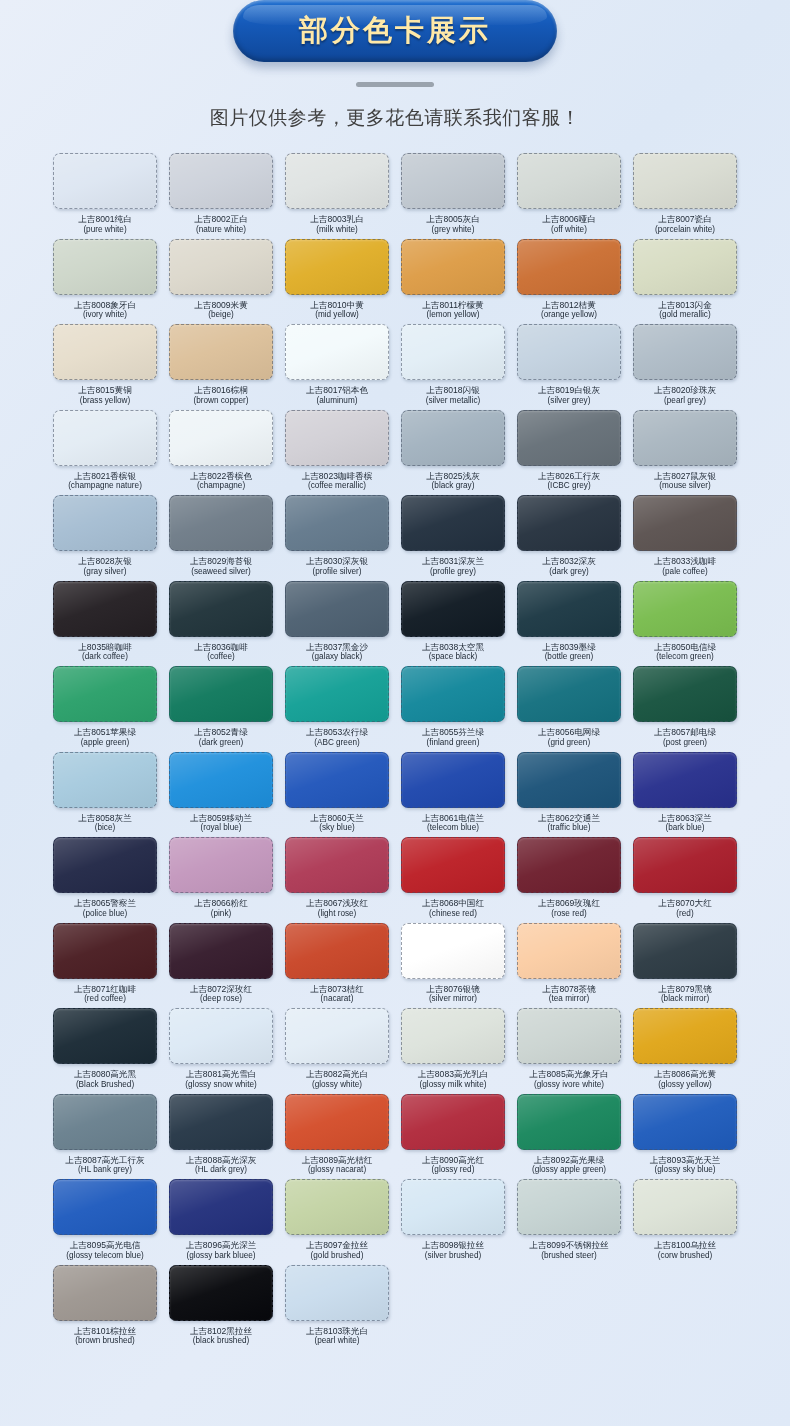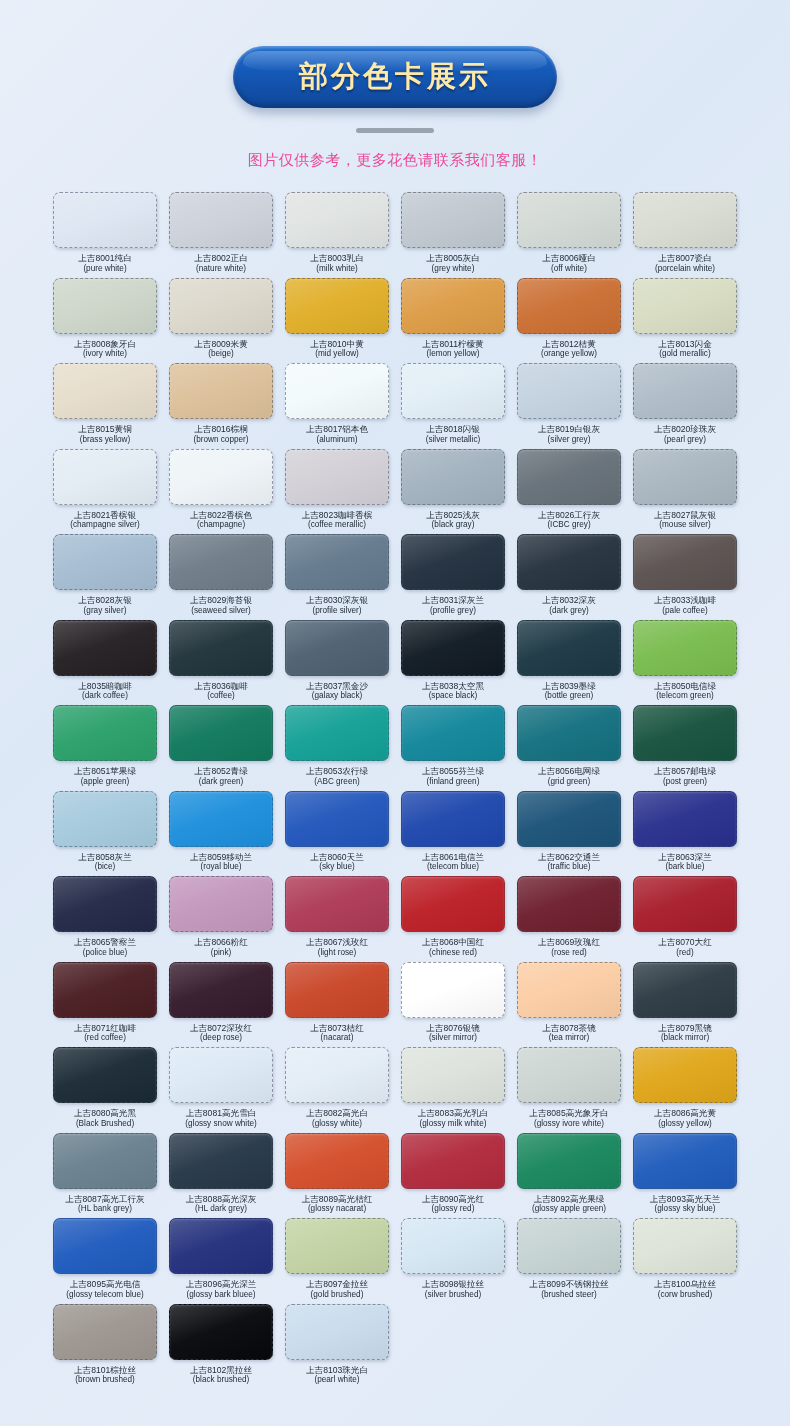--- a/index.html
+++ b/index.html
@@ -9,21 +9,20 @@
     font-family: "Liberation Sans", "DejaVu Sans", sans-serif;
   }
   body {
     background: linear-gradient(135deg, #e9eff9 0%, #dde8f6 35%, #e4ecf8 70%, #dfe9f7 100%);
     position: relative;
     overflow: hidden;
   }
 
   
   .header-zone {
-    padding-top: 46px;
     display: flex;
     flex-direction: column;
     align-items: center;
   }
   .title-pill {
     width: 324px;
     height: 62px;
     border-radius: 31px;
     background: linear-gradient(180deg, #1f6fd0 0%, #1559b8 40%, #0f4799 100%);
     box-shadow: 0 6px 10px rgba(40,70,120,0.30),
@@ -53,22 +52,22 @@
   }
   .divider-bar {
     margin-top: 20px;
     width: 78px;
     height: 5px;
     border-radius: 3px;
     background: #9aa3ad;
   }
   .subtitle {
     margin-top: 18px;
-    font-size: 15px;
-    color: #ec4899;
+    font-size: 19px;
+    color: #404040;
     letter-spacing: 0.5px;
   }
 
   
   .swatch-grid {
     margin: 22px auto 0;
     width: 690px;
     display: grid;
     grid-template-columns: repeat(6, 1fr);
     column-gap: 6px;
@@ -211,21 +210,21 @@
       <div class="swatch-label-en">(silver grey)</div>
     </div>
     <div class="swatch-cell">
       <div class="swatch-chip" style="background: rgb(175, 188, 199);"></div>
       <div class="swatch-label">上吉8020珍珠灰</div>
       <div class="swatch-label-en">(pearl grey)</div>
     </div>
     <div class="swatch-cell">
       <div class="swatch-chip" style="background: rgb(227, 236, 244);"></div>
       <div class="swatch-label">上吉8021香槟银</div>
-      <div class="swatch-label-en">(champagne silver)</div>
+      <div class="swatch-label-en">(champagne nature)</div>
     </div>
     <div class="swatch-cell">
       <div class="swatch-chip" style="background: rgb(238, 244, 247);"></div>
       <div class="swatch-label">上吉8022香槟色</div>
       <div class="swatch-label-en">(champagne)</div>
     </div>
     <div class="swatch-cell">
       <div class="swatch-chip" style="background: rgb(210, 208, 214);"></div>
       <div class="swatch-label">上吉8023咖啡香槟</div>
       <div class="swatch-label-en">(coffee merallic)</div>

